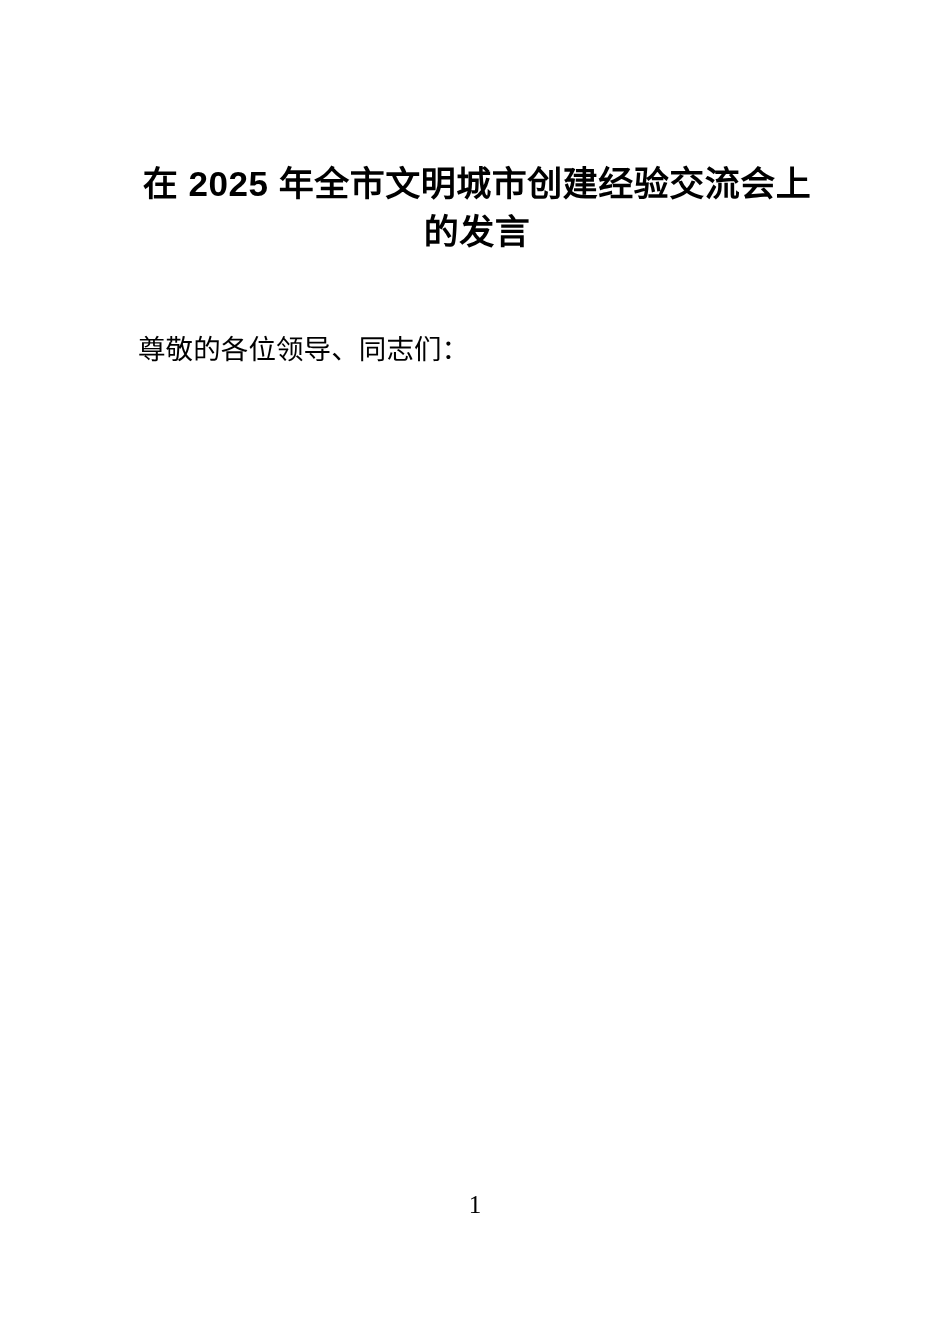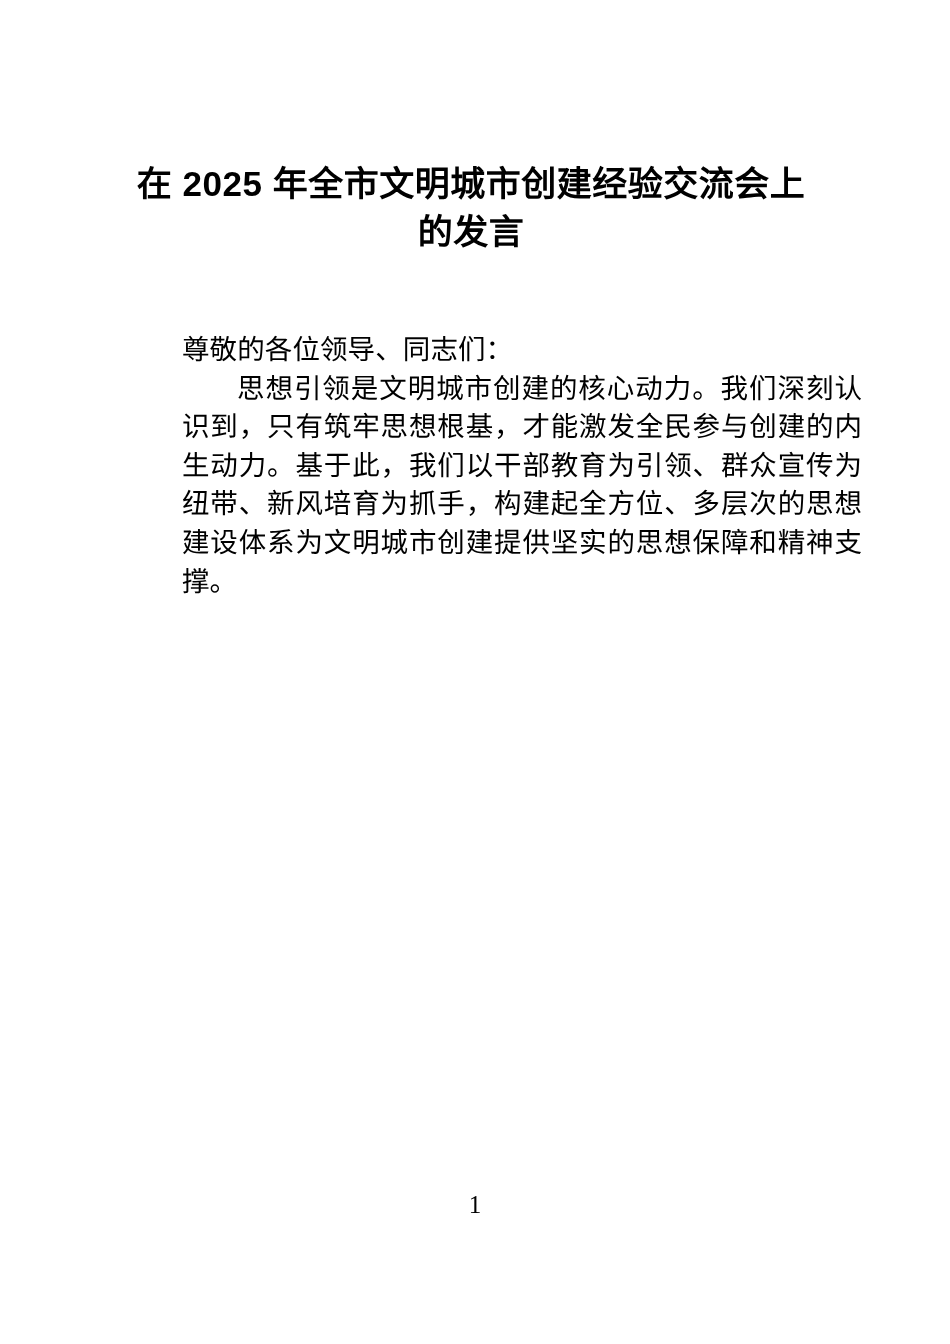--- a/index.html
+++ b/index.html
@@ -17,21 +17,21 @@
     overflow: hidden;
     box-sizing: border-box;
     font-family: "Liberation Sans", "DejaVu Sans", sans-serif;
     color: #000000;
     -webkit-font-smoothing: antialiased;
   }
 
   
   .doc-title {
     position: absolute;
-    left: 132px;
+    left: 138px;
     top: 160px;
     width: 678px;
     text-align: center;
     font-size: 35px;
     line-height: 48px;
     font-weight: 700;
     letter-spacing: 0.5px;
     color: #000000;
   }
 
@@ -41,21 +41,20 @@
     left: 138px;
     top: 331px;
     width: 680px;
     font-size: 27.5px;
     line-height: 38.6px;
     font-weight: 400;
     color: #000000;
     text-align: justify;
     text-justify: inter-character;
     letter-spacing: 0.1px;
-    margin-left: 44px;
   }
 
   .para {
     margin: 0;
     text-indent: 2em;
     text-align: justify;
     text-justify: inter-character;
   }
 
   .para.no-indent {
@@ -85,18 +84,17 @@
 
 <div class="page">
 
   <div class="doc-title">
     <div>在 2025 年全市文明城市创建经验交流会上</div>
     <div>的发言</div>
   </div>
 
   <div class="doc-body">
     <p class="para no-indent">尊敬的各位领导、同志们：</p>
-    <p class="para">思想引领是文明城市创建的核心动力。我们深刻认识到，只有筑牢思想根基，才能激发全民参与创建的内生动力。基于此，我们以干部教育为引领、群众宣传为纽带、新风培育为抓手，构建起全方位、多层次的思想建设体系为文明城市创建提供坚实的思想保障和精神支撑。</p>
   </div>
 
   <div class="page-number">1</div>
 
 </div>
 
 </body></html>

